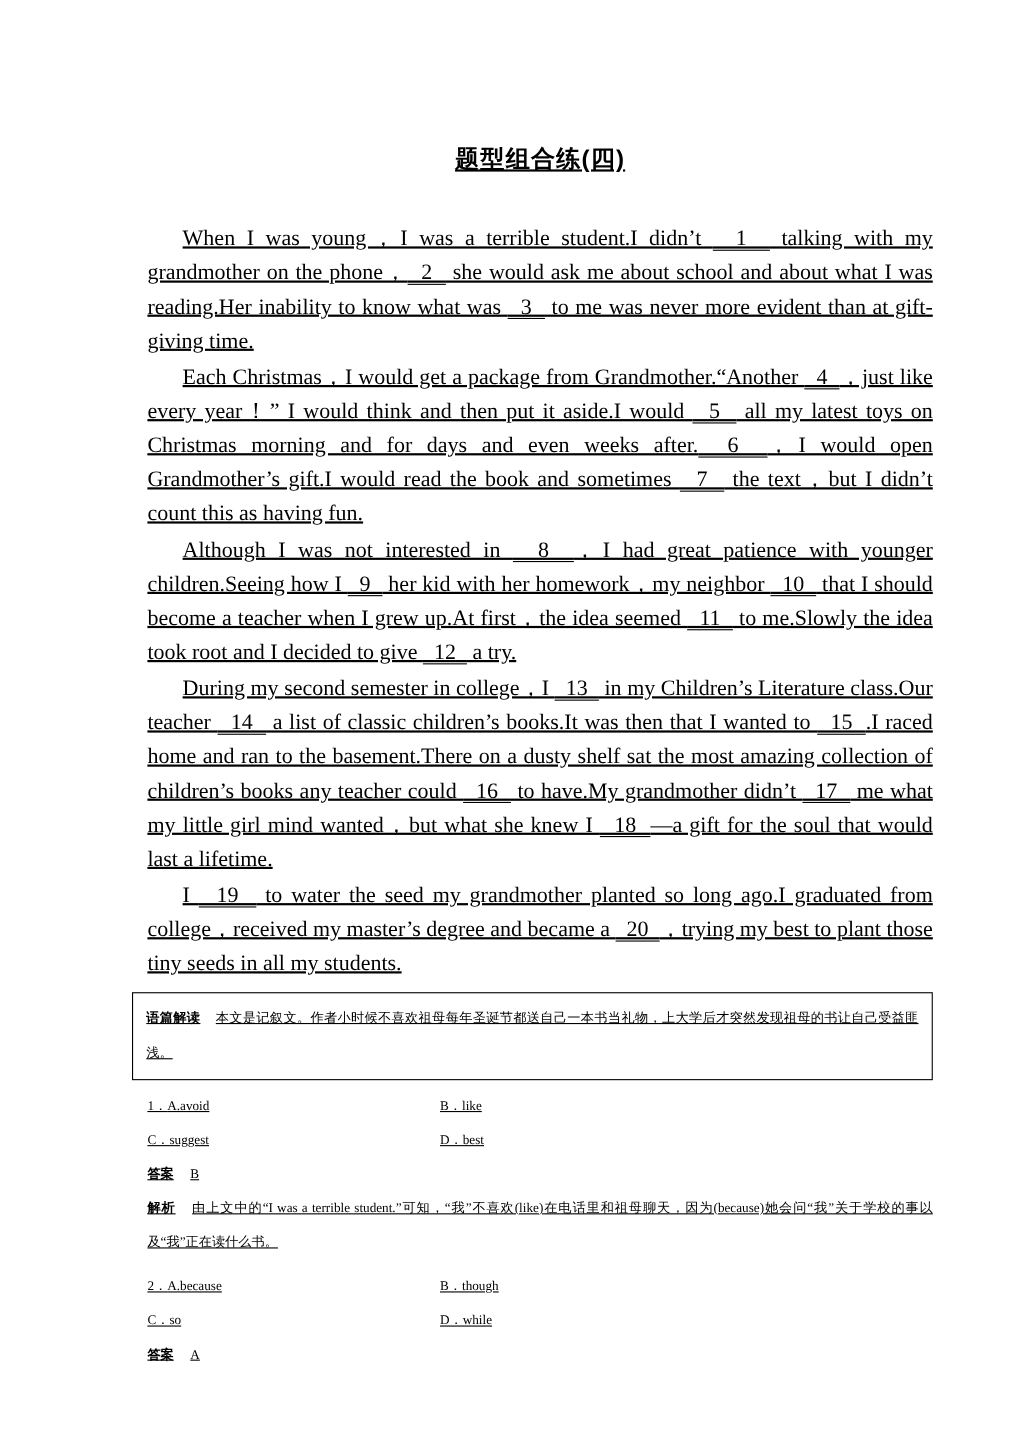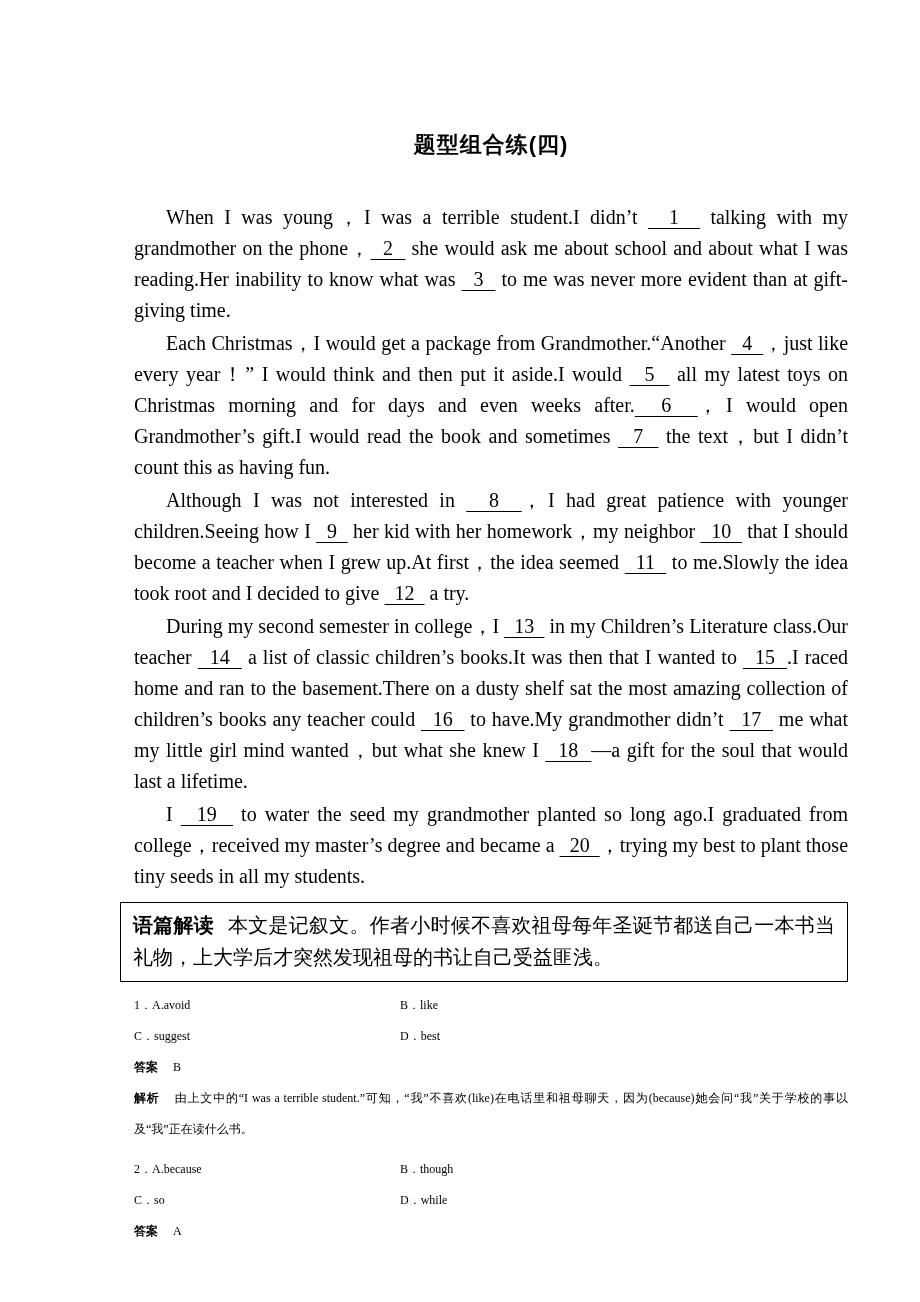--- a/index.html
+++ b/index.html
@@ -4,21 +4,21 @@
 <style>
   * { margin:0; padding:0; box-sizing:border-box; }
   html,body { background:#ffffff; }
   body {
     width:920px; height:1302px;
     font-family:"Liberation Serif","DejaVu Serif",serif;
     color:#000;
     position:relative;
     overflow:hidden;
   }
-  .page { padding:130px 72px 0 134px; }
+  .page { padding:130px 72px 0 134px;text-decoration:underline; }
 
   .title {
     text-align:center;
     font-family:"Liberation Sans","DejaVu Sans",sans-serif;
     font-weight:bold;
     font-size:22px;
     letter-spacing:1px;
     margin-bottom:42px;
   }
   .section-heading {
@@ -40,21 +40,21 @@
     text-decoration-thickness:1px;
     text-underline-offset:4px;
     white-space:pre;
   }
 
   .summary-box {
     margin-top:10px;
     margin-left:-14px;
     border:1.5px solid #000;
     padding:6px 12px 8px 12px;
-    font-size:20px;
+    font-size:12px;
     line-height:32px;
     text-align:justify;
   }
   .box-label {
     font-family:"Liberation Sans","DejaVu Sans",sans-serif;
     font-weight:bold;
     margin-right:14px;
   }
 
   .questions { margin-top:8px; font-size:12px; }

